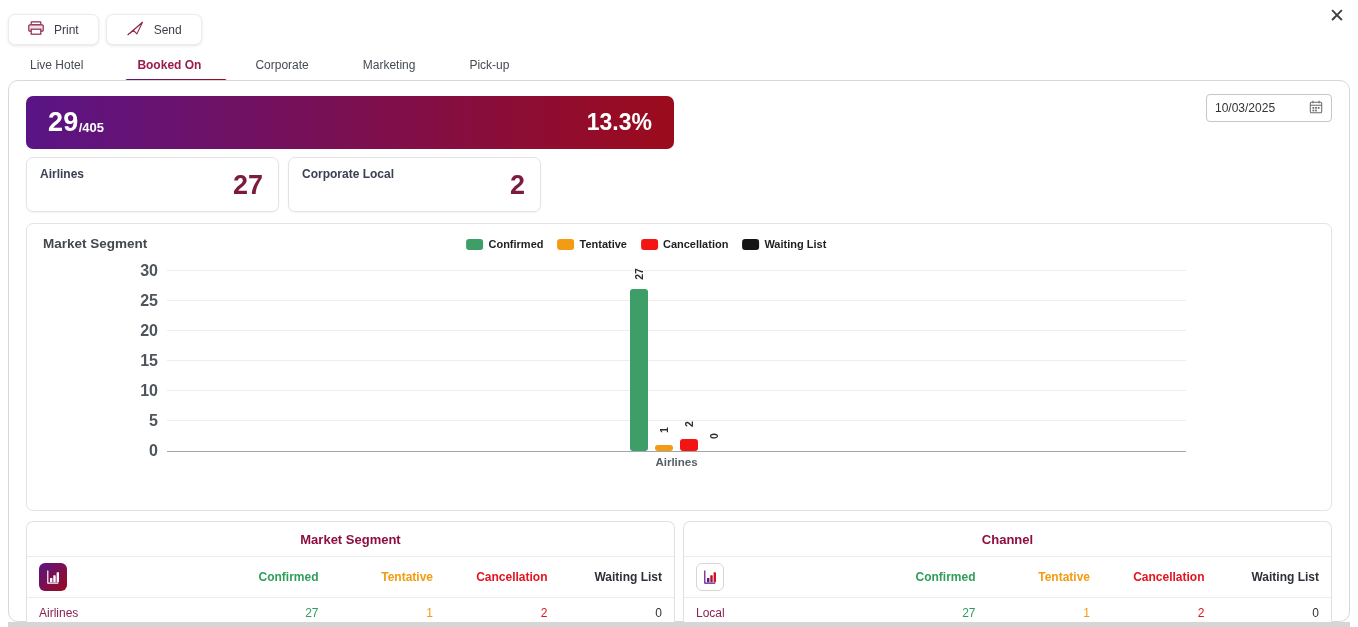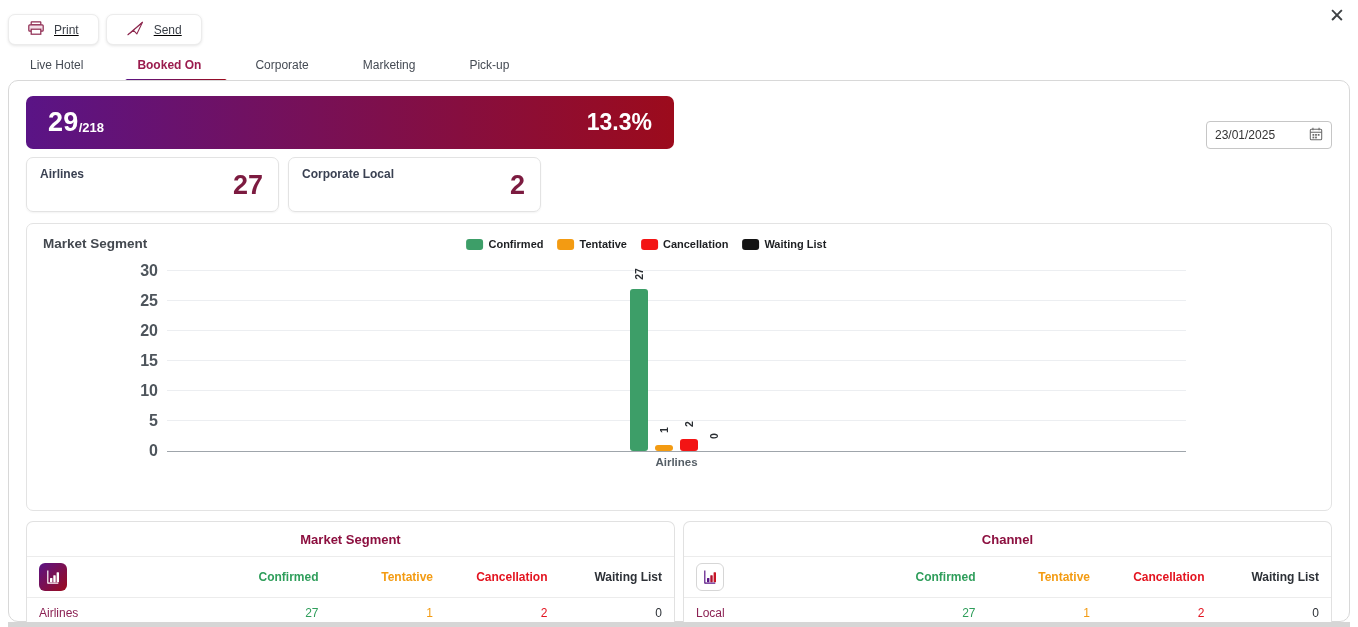--- a/index.html
+++ b/index.html
@@ -1,40 +1,40 @@
 <!DOCTYPE html>
 <html><head>
 <meta charset="utf-8">
 <style>
   * { margin:0; padding:0; box-sizing:border-box; }
   html,body { width:1358px; height:627px; overflow:hidden; background:#fff;
     font-family:"Liberation Sans", sans-serif; position:relative; }
 
   
-  .toolbar { position:absolute; top:14px; left:8px; display:flex; gap:7px;text-decoration:underline; }
+  .toolbar { position:absolute; top:14px; left:8px; display:flex; gap:7px; }
   .tbtn { height:31px; padding:0 19px; display:flex; align-items:center; gap:10px;
     background:#fff; border:1px solid #ececec; border-radius:7px; font-size:12px;
     color:#3c4149; box-shadow:0 1px 3px rgba(0,0,0,.10); cursor:pointer; }
   .close { position:absolute; top:6px; right:13px; font-size:19px; color:#3d4043;
     cursor:pointer; line-height:20px; }
 
   
   .tabbar { position:absolute; top:56px; left:16px; display:flex; }
   .tab { padding:0 14px; margin-right:26px; font-size:12px; color:#454b54;
     position:relative; height:20px; line-height:18px; cursor:pointer; }
   .tab.active { color:#9a1b4d; font-weight:700; }
   .tab.active::after { content:""; position:absolute; left:2px; right:-12px; bottom:-8px;
     height:5px; border-radius:5px; background:linear-gradient(90deg,#5a1486,#9c0b1c); }
 
   
   .panel { position:absolute; top:80px; left:8px; right:8px; height:542px;
     border:1px solid #d8d8d8; border-radius:10px; background:#fff; padding:15px 17px; }
   .bottom-strip { position:absolute; bottom:0; left:8px; right:8px; height:5px; background:#d6d6d6; }
 
-  .row1 { display:flex; justify-content:space-between; align-items:flex-end; }
+  .row1 { display:flex; justify-content:space-between; align-items:flex-start; }
   .banner { width:648px; height:53px; border-radius:7px; color:#fff;
     background:linear-gradient(90deg,#5a1486,#9c0b1c);
     display:flex; align-items:center; padding:0 22px; }
   .banner .count { font-size:27px; font-weight:800; letter-spacing:.3px; }
   .banner .total { font-size:13px; font-weight:700; margin-top:10px; }
   .banner .pct { margin-left:auto; font-size:23px; font-weight:800; }
   .date { display:flex; align-items:center; justify-content:space-between; width:126px;
     height:28px; border:1px solid #c6c6c6; border-radius:4px; padding:0 8px;
     font-size:12px; color:#333; background:#fff; margin-top:-2px; cursor:text; }
 
@@ -121,25 +121,25 @@
     <div class="tab active">Booked On</div>
     <div class="tab">Corporate</div>
     <div class="tab">Marketing</div>
     <div class="tab">Pick-up</div>
   </div>
 
 <div class="panel">
   <div class="row1">
     <div class="banner">
       <span class="count">29</span>
-      <span class="total">/218</span>
+      <span class="total">/405</span>
       <span class="pct">13.3%</span>
     </div>
     <div class="date">
-      <span>23/01/2025</span>
+      <span>10/03/2025</span>
       <span>
         <svg width="14" height="14" viewBox="0 0 16 16">
           <rect x="1.5" y="2.6" width="13" height="12" rx="1.2" fill="none" stroke="#6b6b6b" stroke-width="1.2"></rect>
           <path d="M1.5 6h13" stroke="#6b6b6b" stroke-width="1.2"></path>
           <path d="M4.5 0.8v3 M11.5 0.8v3" stroke="#6b6b6b" stroke-width="1.3"></path>
           <g fill="#6b6b6b">
             <rect x="4" y="8" width="2" height="2"></rect>
               <rect x="7" y="8" width="2" height="2"></rect>
             <rect x="10" y="8" width="2" height="2"></rect>
               <rect x="4" y="11" width="2" height="2"></rect>

